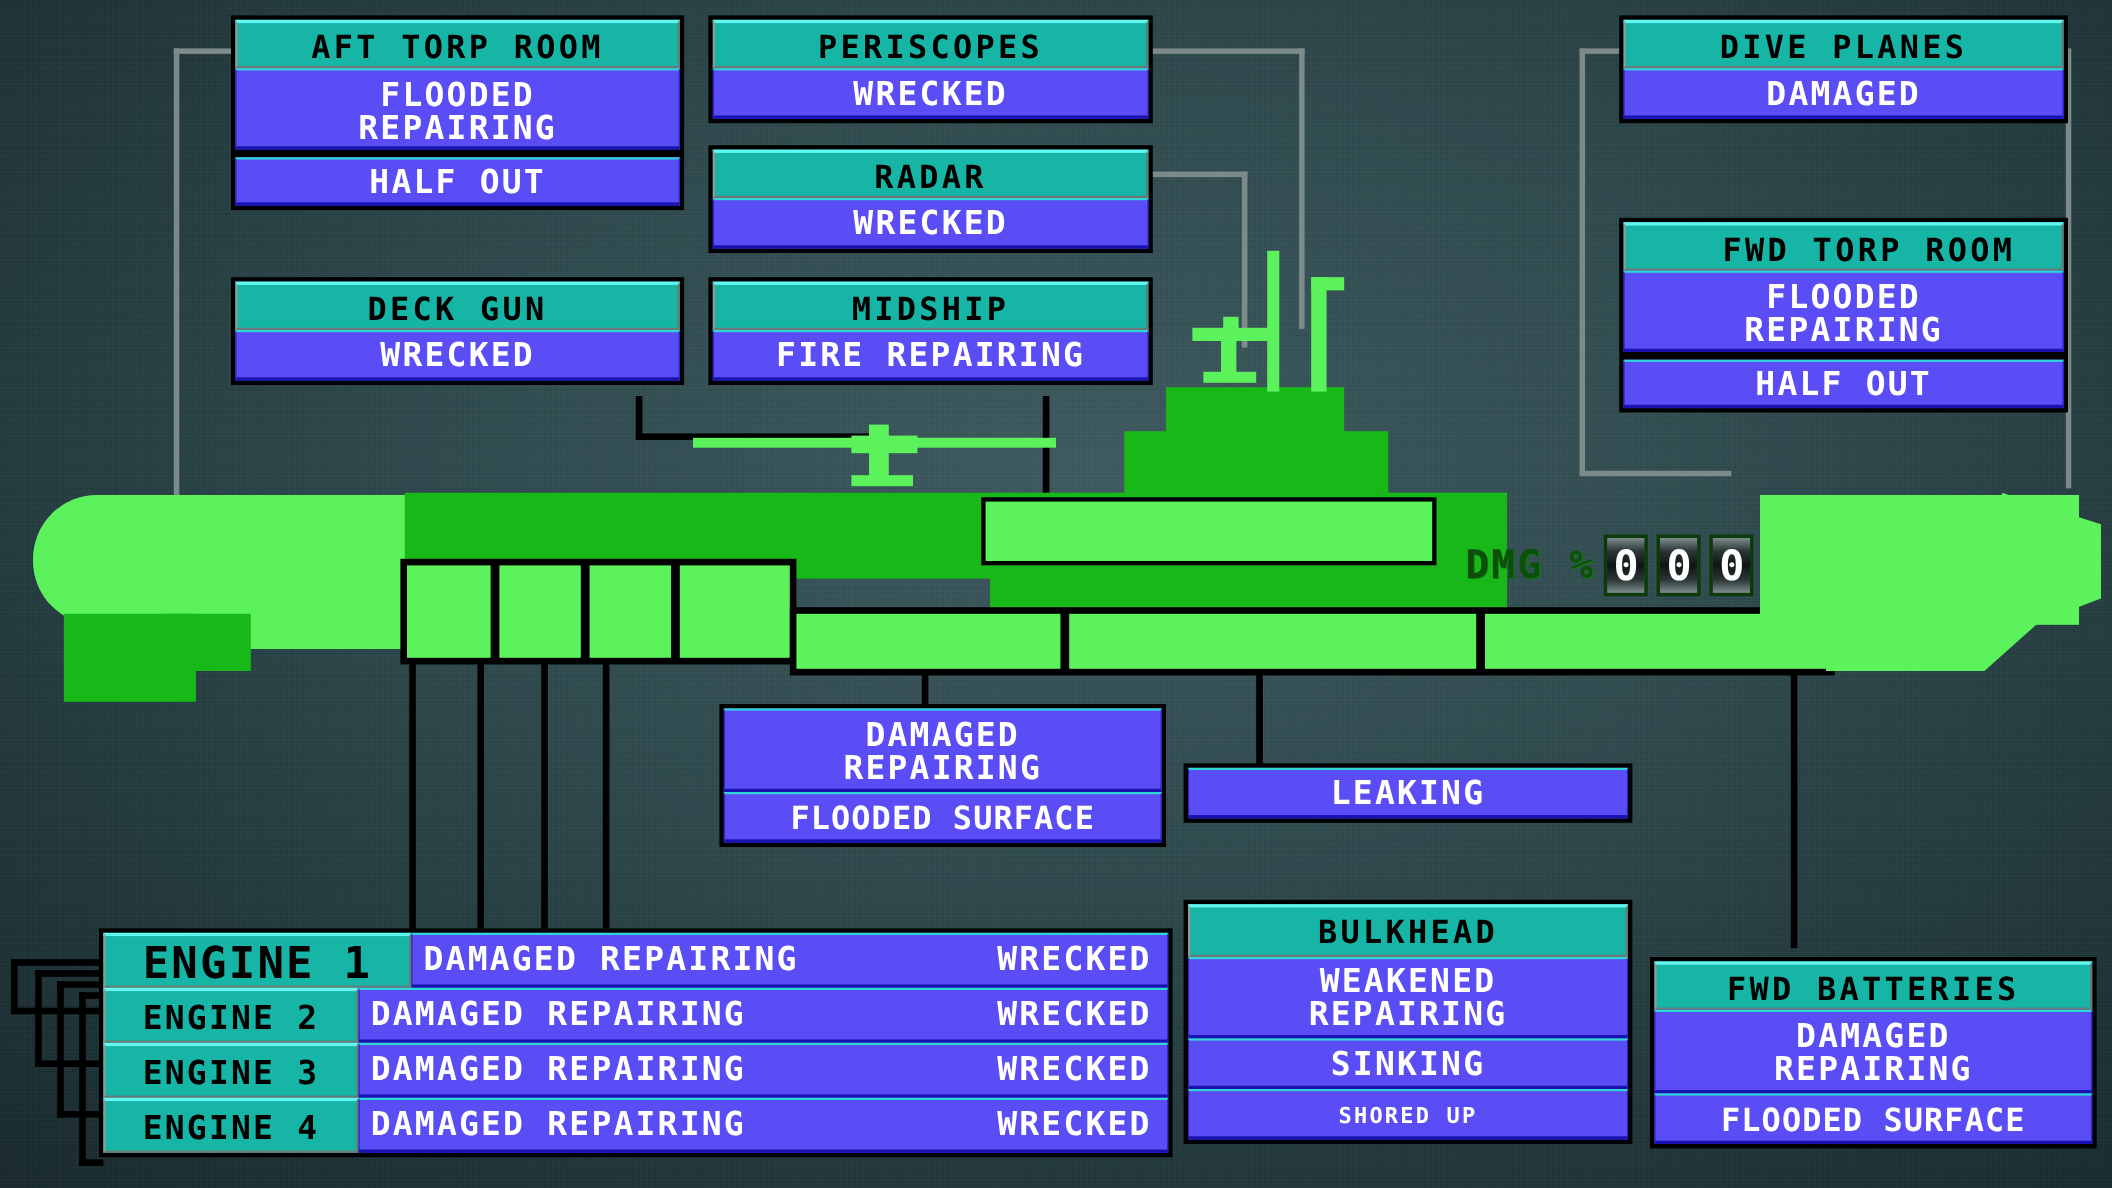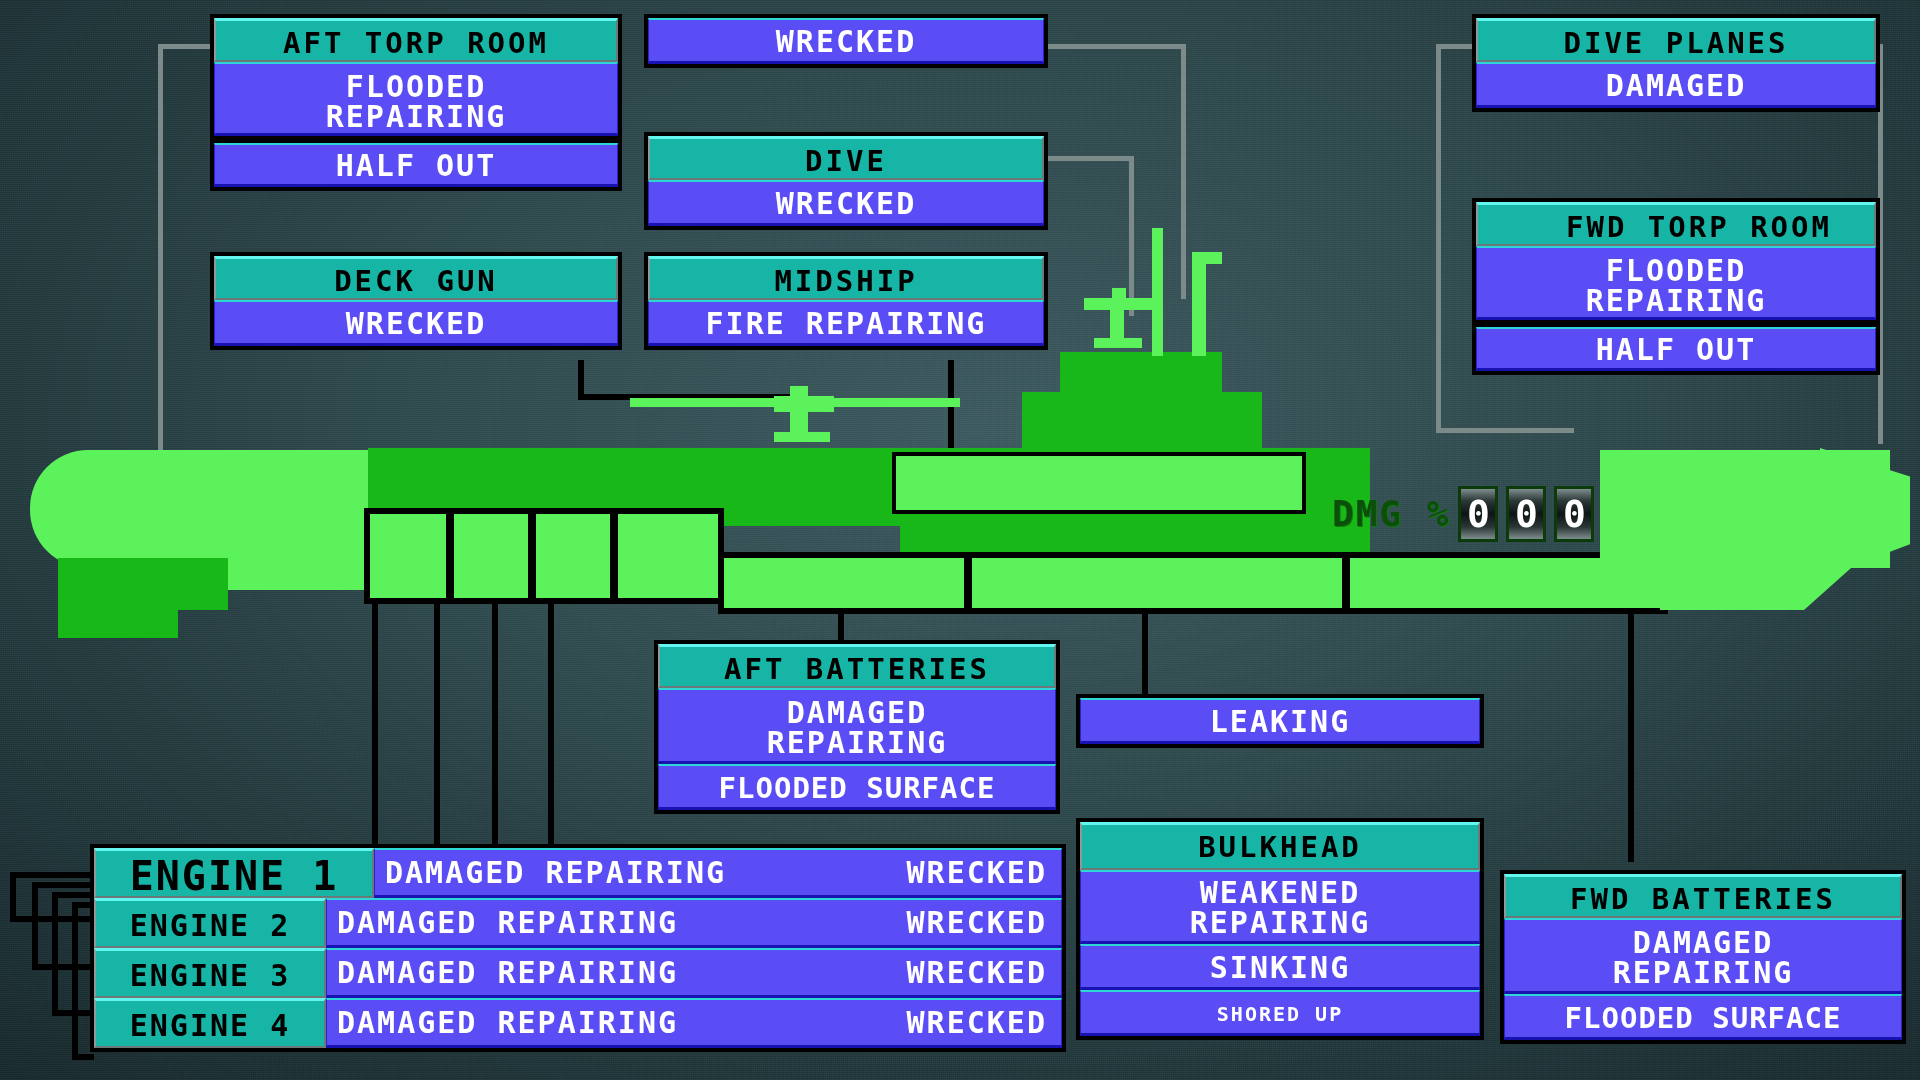--- a/index.html
+++ b/index.html
@@ -216,27 +216,28 @@
   </div>
 
   <div class="group" style="left:210px;top:252px;width:412px;">
     <div class="hdr" style="height:44px;line-height:44px;font-size:29px;">DECK GUN</div>
     <div class="sta" style="height:46px;line-height:44px;font-size:30px;">
       <span>WRECKED</span>
     </div>
   </div>
 
   <div class="group" style="left:644px;top:14px;width:404px;">
+    <div class="hdr" style="height:44px;line-height:44px;font-size:29px;">PERISCOPES</div>
     <div class="sta" style="height:46px;line-height:44px;font-size:30px;">
       <span>WRECKED</span>
     </div>
   </div>
 
   <div class="group" style="left:644px;top:132px;width:404px;">
-    <div class="hdr" style="height:44px;line-height:44px;font-size:29px;">DIVE</div>
+    <div class="hdr" style="height:44px;line-height:44px;font-size:29px;">RADAR</div>
     <div class="sta" style="height:46px;line-height:44px;font-size:30px;">
       <span>WRECKED</span>
     </div>
   </div>
 
   <div class="group" style="left:644px;top:252px;width:404px;">
     <div class="hdr" style="height:44px;line-height:44px;font-size:29px;">MIDSHIP</div>
     <div class="sta" style="height:46px;line-height:44px;font-size:30px;">
       <span>FIRE REPAIRING</span>
     </div>
@@ -255,21 +256,20 @@
       <span class="l2">FLOODED</span>
       <span class="l2">REPAIRING</span>
     </div>
     <div class="gap"></div>
     <div class="sta" style="height:44px;line-height:42px;font-size:30px;">
       <span>HALF OUT</span>
     </div>
   </div>
 
   <div class="group" style="left:654px;top:640px;width:406px;">
-    <div class="hdr" style="height:44px;line-height:44px;font-size:29px;">AFT  BATTERIES</div>
     <div class="sta two" style="height:76px;font-size:30px;padding-top:8px;">
       <span class="l2">DAMAGED</span>
       <span class="l2">REPAIRING</span>
     </div>
     <div class="sta" style="height:46px;line-height:44px;font-size:29px;letter-spacing:1px;">
       <span>FLOODED SURFACE</span>
     </div>
   </div>
 
   <div class="group" style="left:1076px;top:694px;width:408px;">

